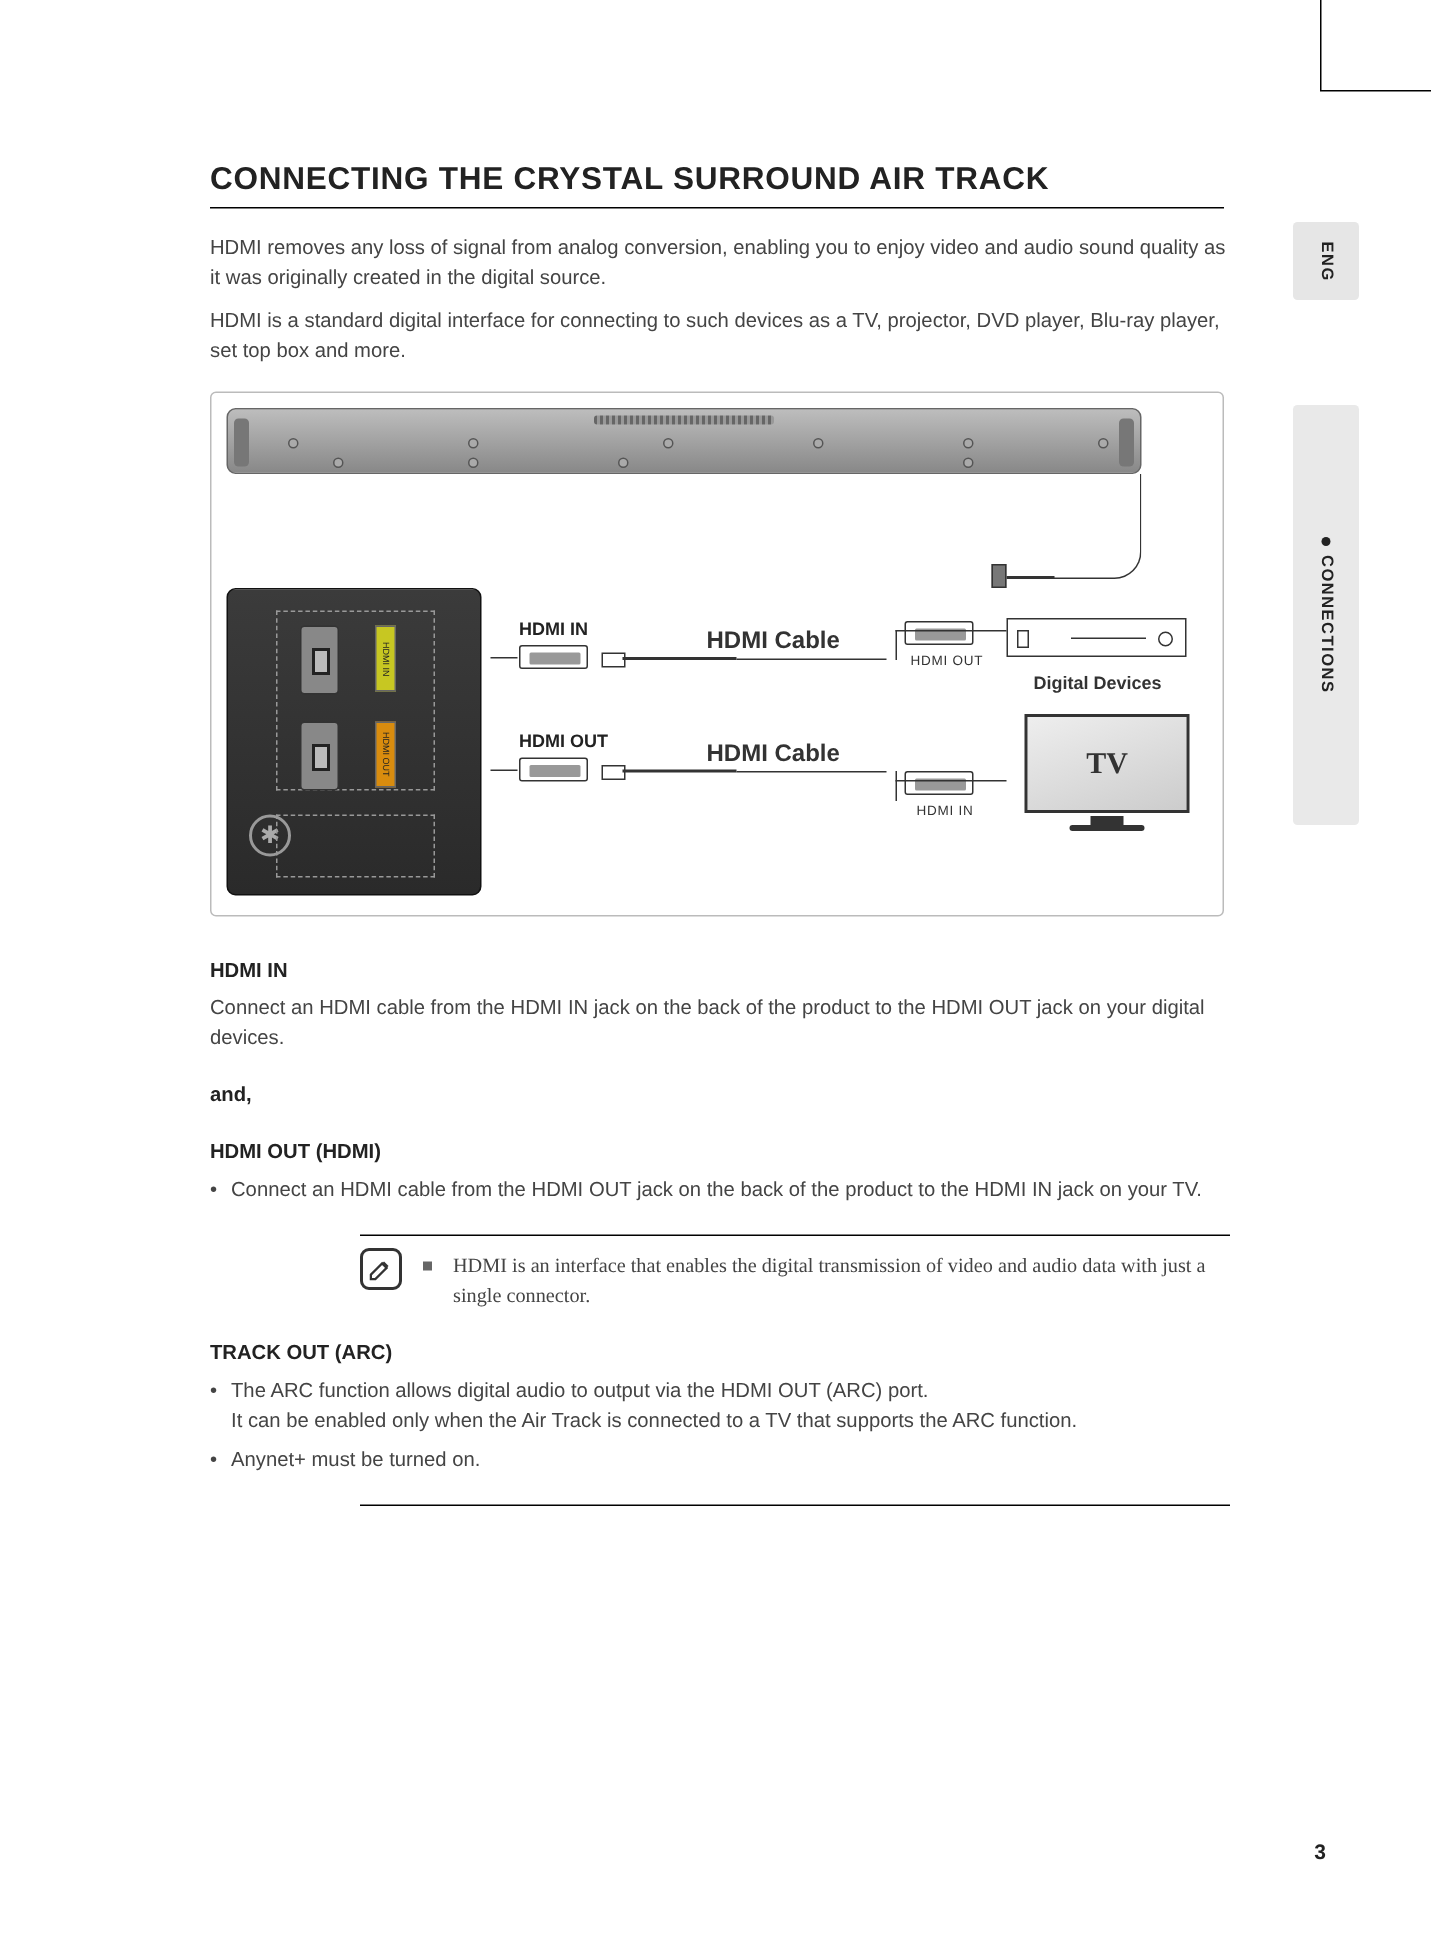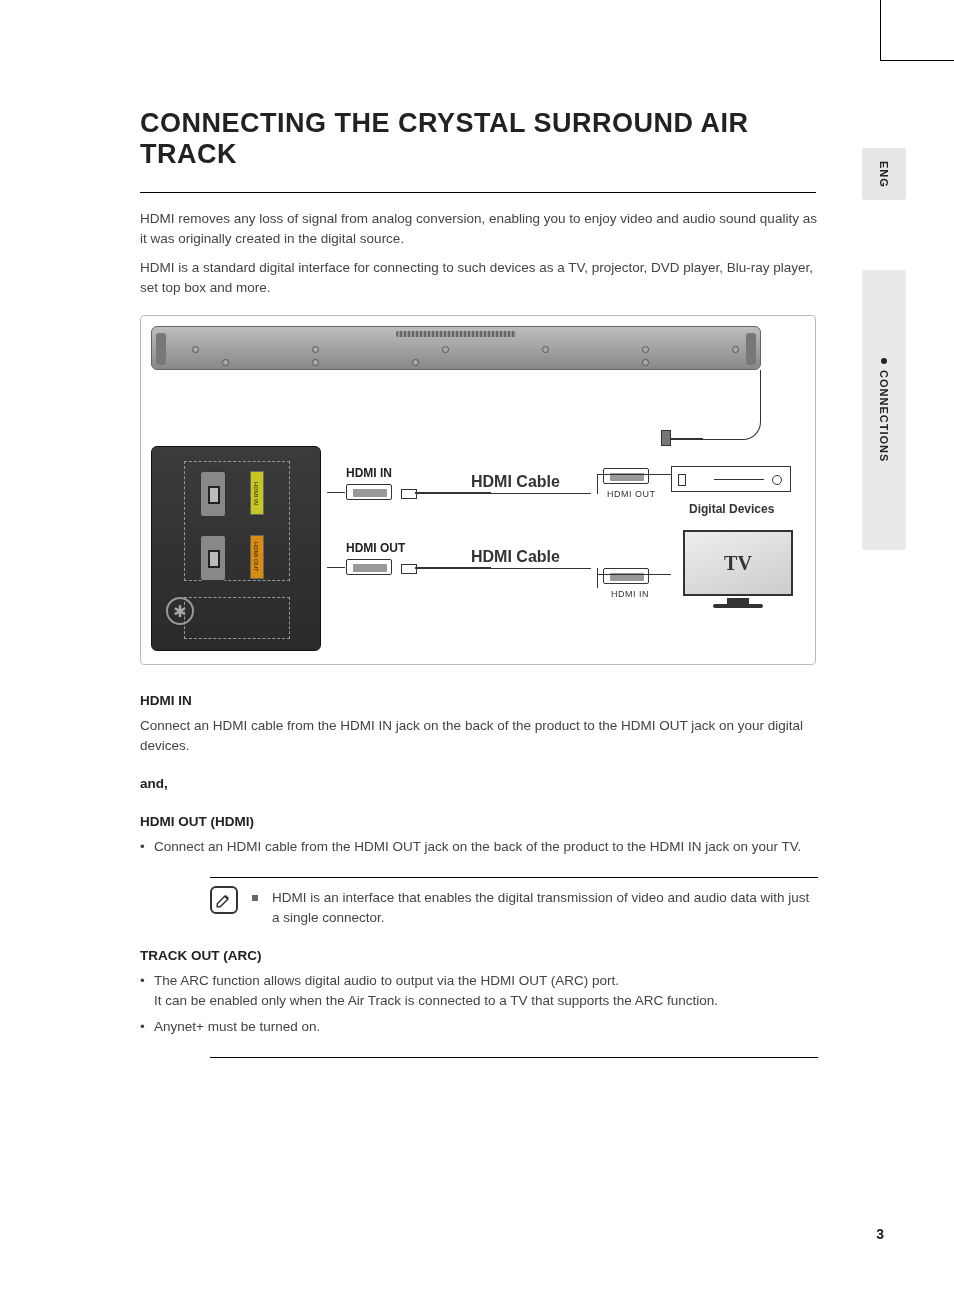--- a/index.html
+++ b/index.html
@@ -1,21 +1,21 @@
 <!DOCTYPE html>
 <html><head>
 <meta charset="utf-8">
 <style>
   * { box-sizing: border-box; margin: 0; padding: 0; }
   html, body { width: 954px; height: 1302px; background: #fff; font-family: Arial, Helvetica, sans-serif; color: #333; }
   .page { position: relative; width: 954px; height: 1302px; padding: 60px 70px 50px 140px; }
   .crop-line-v { position: absolute; left: 880px; top: 0; width: 1px; height: 60px; background: #000; }
   .crop-line-h { position: absolute; left: 880px; top: 60px; width: 74px; height: 1px; background: #000; }
   .title-block { margin-top: 48px; }
-  .section-title { font-size: 27px; font-weight: 600; letter-spacing: 0.5px; color: #222; padding-bottom: 22px; border-bottom: 1px solid #000; max-width: 676px; }
+  .section-title { font-size: 21px; font-weight: 600; letter-spacing: 0.5px; color: #222; padding-bottom: 6px; border-bottom: 1px solid #000; max-width: 676px; }
   .intro { margin-top: 16px; font-size: 13.5px; line-height: 1.45; color: #444; max-width: 680px; }
   .intro p { margin-bottom: 10px; }
   .side-tabs { position: absolute; right: 48px; top: 148px; width: 44px; }
   .tab { width: 44px; border-radius: 3px; display: flex; align-items: center; justify-content: center; }
   .tab.eng { height: 52px; background: #e6e6e6; }
   .tab.section { height: 280px; background: #e9e9e9; margin-top: 70px; }
   .vtext { writing-mode: vertical-rl; font-size: 11px; letter-spacing: 1px; font-weight: 600; color: #222; }
   .dot { display:inline-block; width:6px; height:6px; background:#222; border-radius:50%; margin-bottom:6px; }
   .diagram { margin-top: 18px; width: 676px; height: 350px; border: 1px solid #bbb; border-radius: 4px; position: relative; background: #fff; }
   
@@ -52,21 +52,21 @@
   .dlabel{position:absolute; font-size:12px; font-weight:700;}
   .plabel{position:absolute; font-size:9px; letter-spacing:0.5px;}
   .line { position:absolute; border-top:1.5px solid #333;}
   .vline{ position:absolute; border-left:1.5px solid #333;}
   
   .body { margin-top: 26px; max-width: 680px; font-size: 13.5px; color:#444; line-height:1.5;}
   .h { font-weight:700; color:#222; margin-top:18px; margin-bottom:4px;}
   ul.b { list-style:none; padding-left:0; margin-top:4px;}
   ul.b > li { position:relative; padding-left:14px; margin-bottom:6px;}
   ul.b > li::before{content:"•"; position:absolute; left:0; top:0;}
-  .note-block { margin-top:20px; margin-left:70px; max-width:608px;}
+  .note-block { margin-top:20px; margin-left:100px; max-width:608px;font-family:Liberation Serif, serif;}
   .note-rule { border-top:1px solid #000; margin-bottom:10px;}
   .note-row { display:flex; gap:14px; align-items:flex-start; font-size:13.5px; line-height:1.5;}
   .note-icon { flex:0 0 28px; height:28px; border:2px solid #333; border-radius:6px; display:flex; align-items:center; justify-content:center; transform:translateY(-2px);}
   .note-icon svg{width:18px;height:18px;}
   .sq { flex:0 0 auto; width:6px;height:6px;background:#666; margin-top:7px;}
   .pagenum { position:absolute; right:70px; bottom:60px; font-size:14px; font-weight:700; color:#222;}
 </style>
 </head>
 <body>
 

